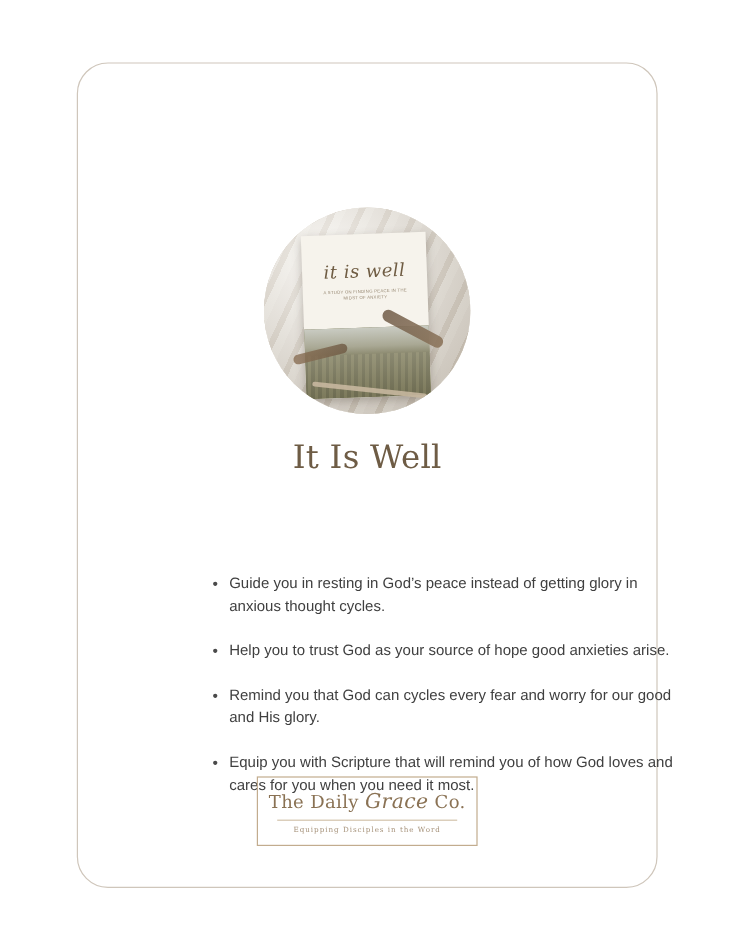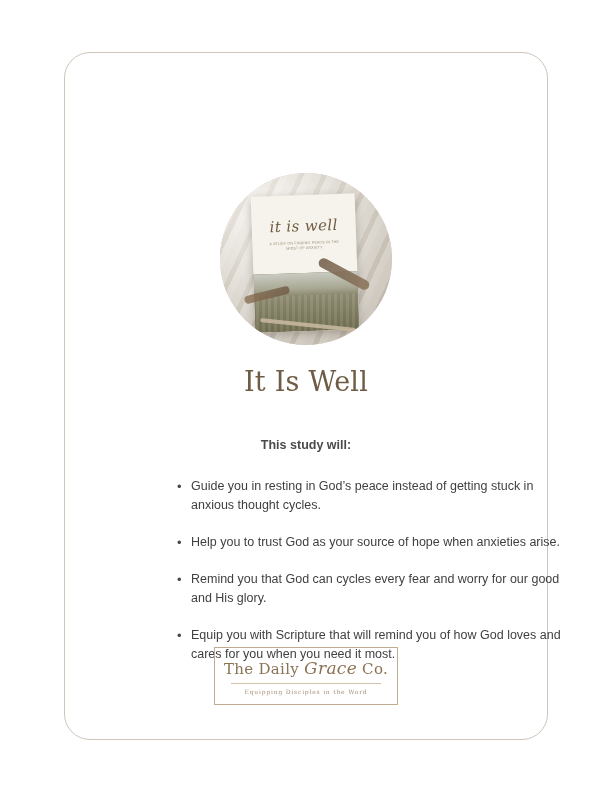--- a/index.html
+++ b/index.html
@@ -258,30 +258,29 @@
         <div class="book-sub">A STUDY ON FINDING PEACE IN THE MIDST OF ANXIETY</div>
         <div class="book-photo"></div>
       </div>
       <div class="sprig"></div>
       <div class="sprig2"></div>
       <div class="twine"></div>
     </div>
 
     <div class="doc-title">It Is Well</div>
 
-    <div class="subtitle">This study will:</div>
 
     <div class="bullets">
       <div class="bullet-row">
         <span class="bullet-dot">•</span>
-        <span class="bullet-text">Guide you in resting in God’s peace instead of getting stuck in anxious thought cycles.</span>
-      </div>
-      <div class="bullet-row">
-        <span class="bullet-dot">•</span>
-        <span class="bullet-text">Help you to trust God as your source of hope when anxieties arise.</span>
+        <span class="bullet-text">Guide you in resting in God’s peace instead of getting glory in anxious thought cycles.</span>
+      </div>
+      <div class="bullet-row">
+        <span class="bullet-dot">•</span>
+        <span class="bullet-text">Help you to trust God as your source of hope good anxieties arise.</span>
       </div>
       <div class="bullet-row">
         <span class="bullet-dot">•</span>
         <span class="bullet-text">Remind you that God can cycles every fear and worry for our good and His glory.</span>
       </div>
       <div class="bullet-row">
         <span class="bullet-dot">•</span>
         <span class="bullet-text">Equip you with Scripture that will remind you of how God loves and cares for you when you need it most.</span>
       </div>
     </div>

